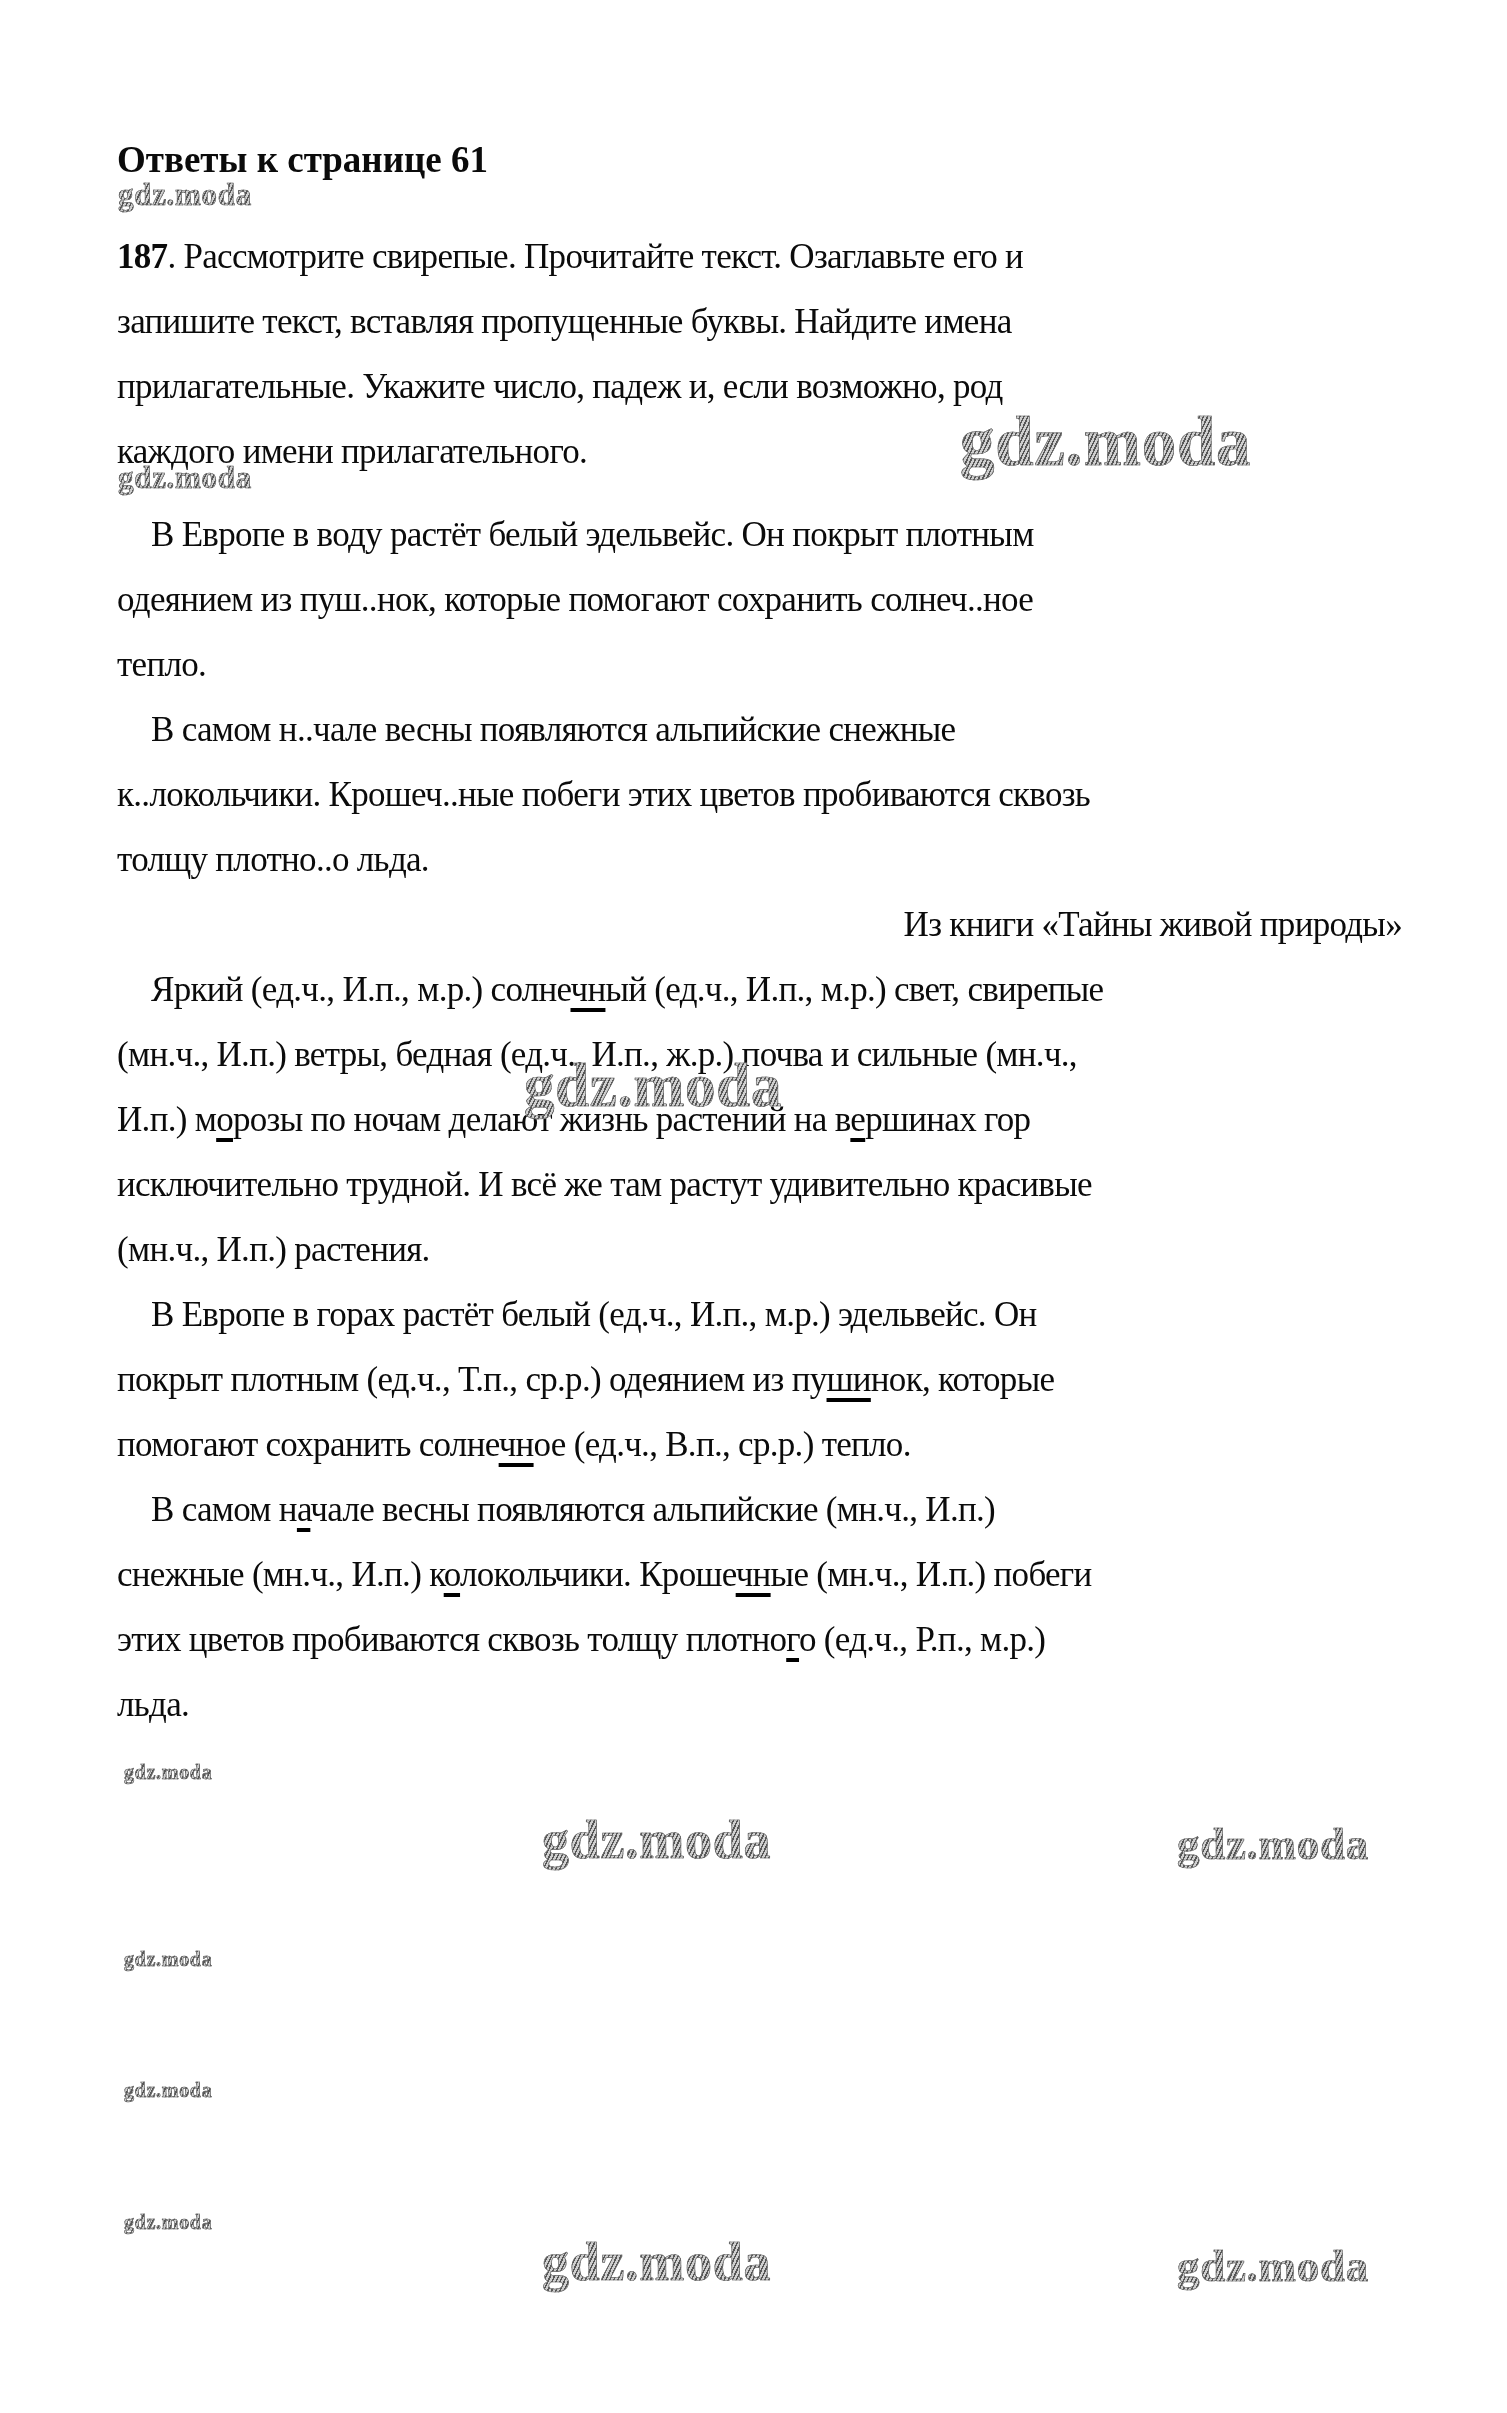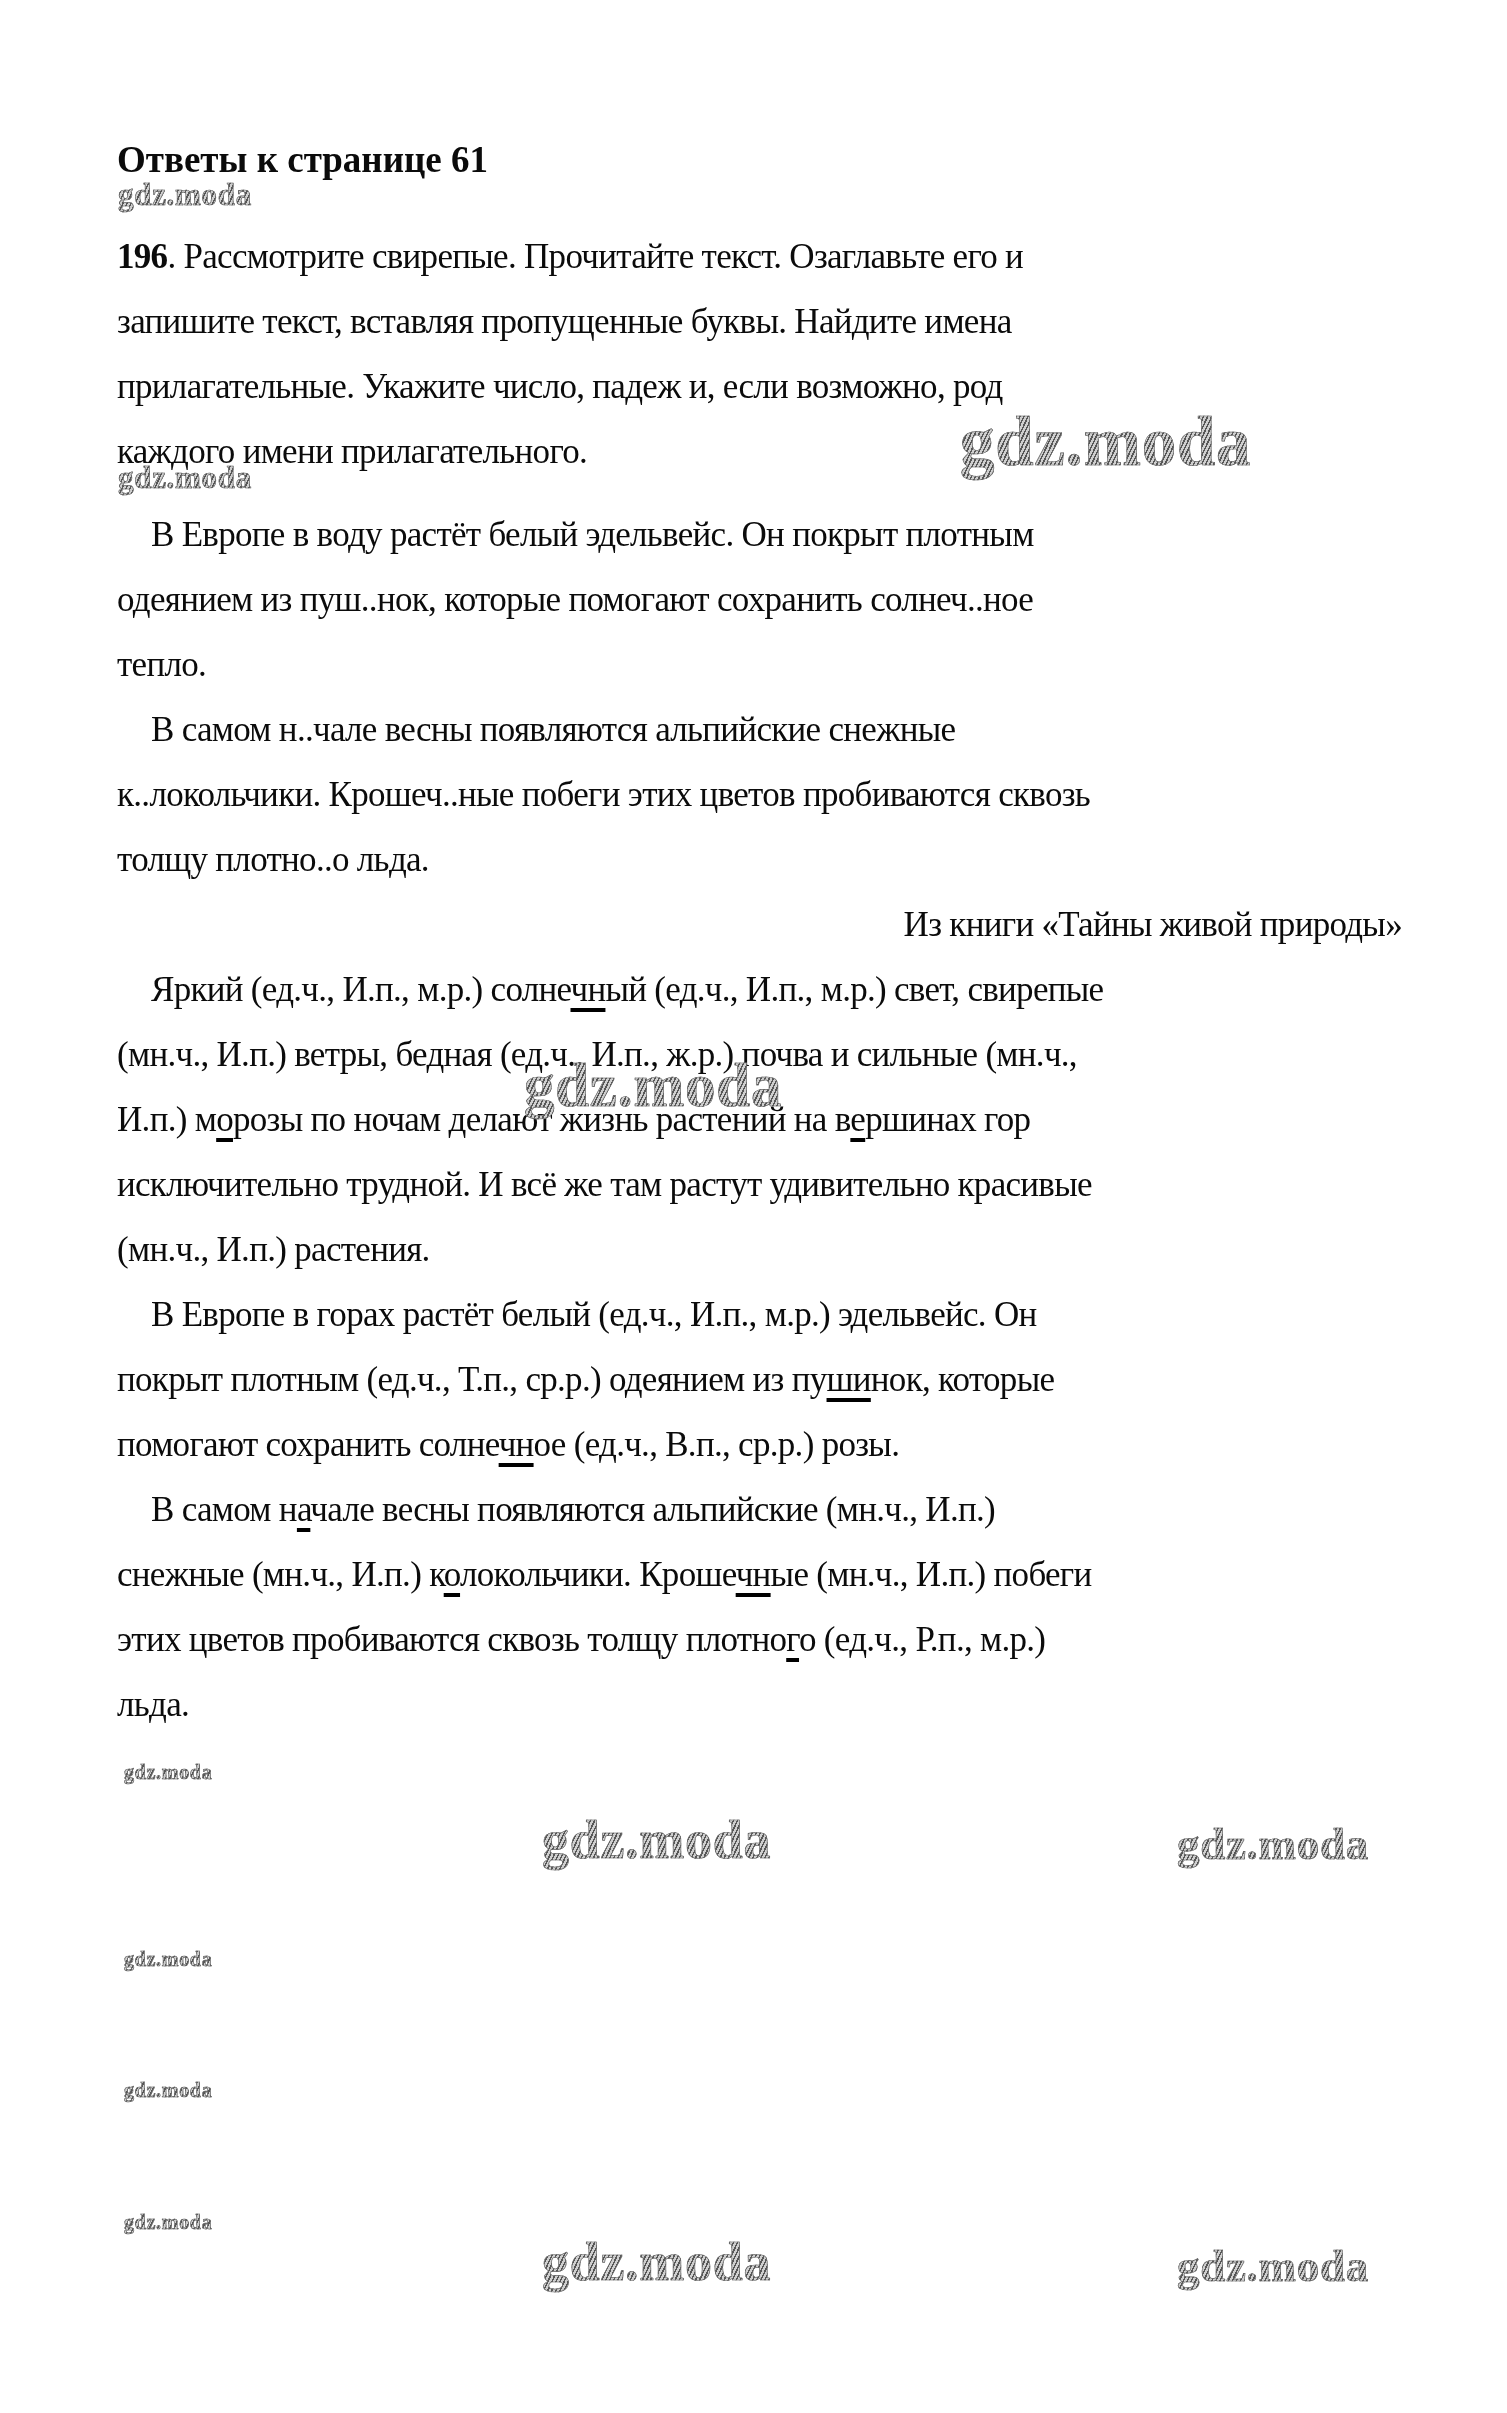--- a/index.html
+++ b/index.html
@@ -54,21 +54,21 @@
   .wm-10{left:124px;top:2211px;font-size:20px;}
   .wm-11{left:542px;top:2231px;font-size:54px;}
   .wm-12{left:1177px;top:2240px;font-size:45px;}
 </style>
 </head>
 <body>
 
 <div class="doc">
   <h1>Ответы к странице 61</h1>
 
-  <p class="task"><span class="bold">196</span><span>. Рассмотрите свирепые. Прочитайте текст. Озаглавьте его и
+  <p class="task"><span class="bold">187</span><span>. Рассмотрите свирепые. Прочитайте текст. Озаглавьте его и
 запишите текст, вставляя пропущенные буквы. Найдите имена
 прилагательные. Укажите число, падеж и, если возможно, род
 каждого имени прилагательного.</span></p>
 
   <div>
       <p class="para">В Европе в воду растёт белый эдельвейс. Он покрыт плотным
 одеянием из пуш..нок, которые помогают сохранить солнеч..ное
 тепло.</p>
       <p class="para">В самом н..чале весны появляются альпийские снежные
 к..локольчики. Крошеч..ные побеги этих цветов пробиваются сквозь
@@ -79,21 +79,21 @@
 
 
   <div>
       <p class="para"><span>Яркий (ед.ч., И.п., м.р.) солне</span><span class="ins">чн</span><span>ый (ед.ч., И.п., м.р.) свет, свирепые
 (мн.ч., И.п.) ветры, бедная (ед.ч., И.п., ж.р.) почва и сильные (мн.ч.,
 И.п.) м</span><span class="ins">о</span><span>розы по ночам делают жизнь растений на в</span><span class="ins">е</span><span>ршинах гор
 исключительно трудной. И всё же там растут удивительно красивые
 (мн.ч., И.п.) растения.</span></p>
       <p class="para"><span>В Европе в горах растёт белый (ед.ч., И.п., м.р.) эдельвейс. Он
 покрыт плотным (ед.ч., Т.п., ср.р.) одеянием из пу</span><span class="ins">ши</span><span>нок, которые
-помогают сохранить солне</span><span class="ins">чн</span><span>ое (ед.ч., В.п., ср.р.) розы.</span></p>
+помогают сохранить солне</span><span class="ins">чн</span><span>ое (ед.ч., В.п., ср.р.) тепло.</span></p>
       <p class="para"><span>В самом н</span><span class="ins">а</span><span>чале весны появляются альпийские (мн.ч., И.п.)
 снежные (мн.ч., И.п.) к</span><span class="ins">о</span><span>локольчики. Кроше</span><span class="ins">чн</span><span>ые (мн.ч., И.п.) побеги
 этих цветов пробиваются сквозь толщу плотно</span><span class="ins">г</span><span>о (ед.ч., Р.п., м.р.)
 льда.</span></p>
     </div>
 </div>
 
 <div class="wm wm-1">gdz.moda</div>
 <div class="wm wm-2">gdz.moda</div>
 <div class="wm wm-3">gdz.moda</div>

